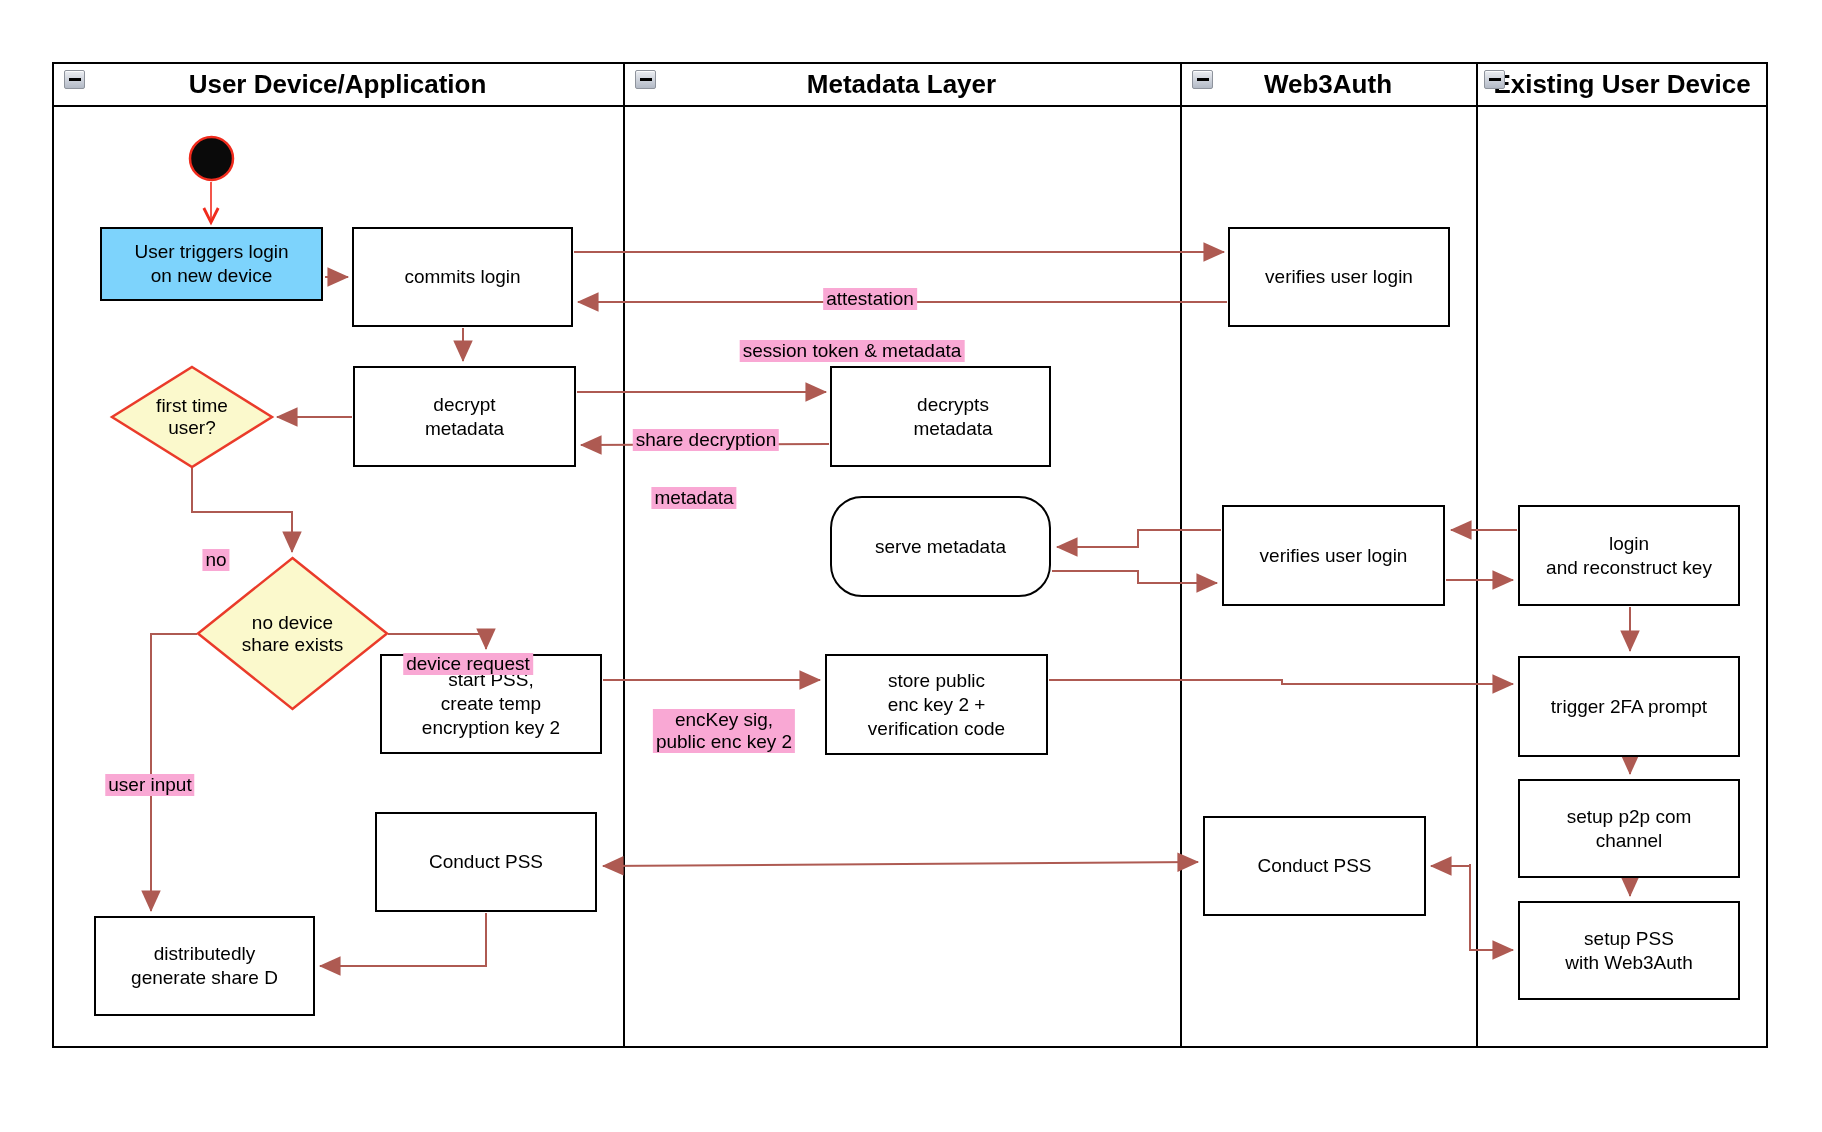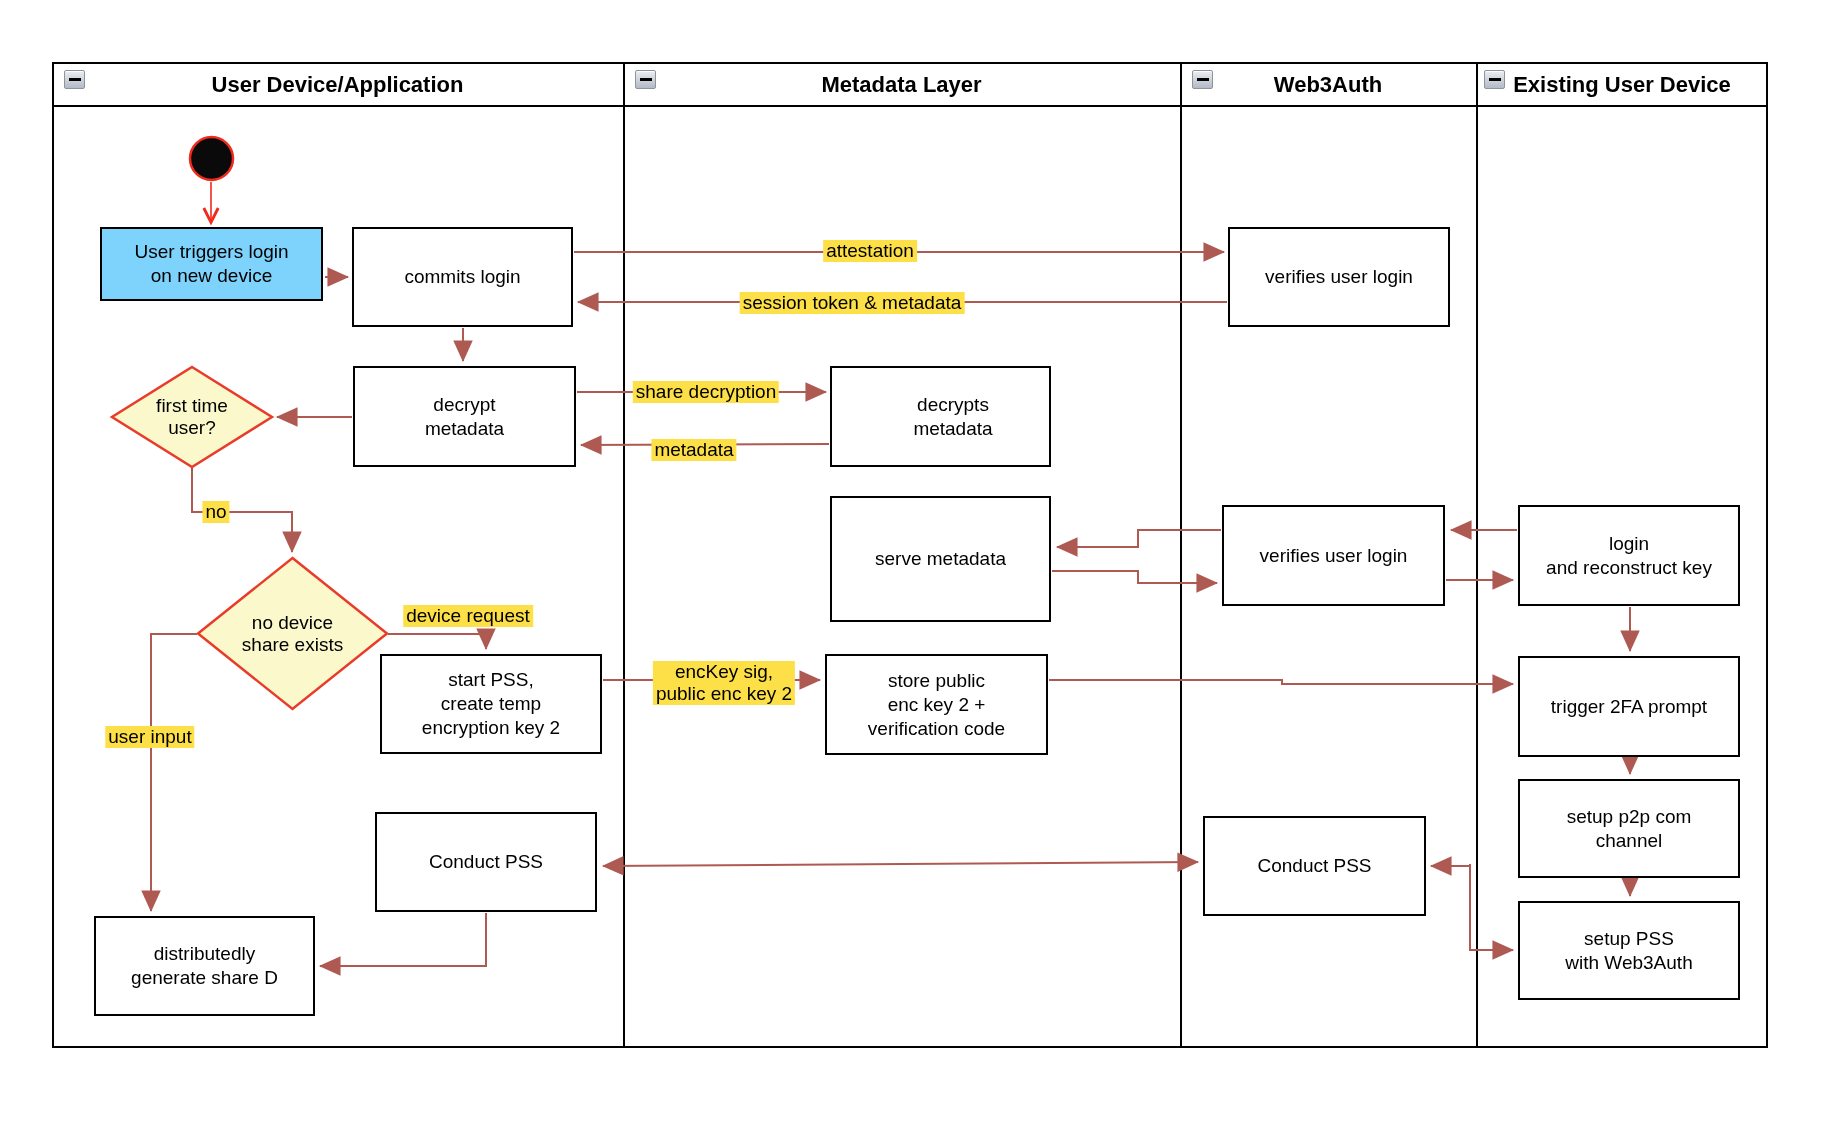--- a/index.html
+++ b/index.html
@@ -2,34 +2,34 @@
 <html><head>
 <meta charset="utf-8">
 <style>
   html,body{margin:0;padding:0;background:#fff;}
   .canvas{position:relative;width:1822px;height:1132px;background:#ffffff;overflow:hidden;
           font-family:"Liberation Sans",sans-serif;color:#000;}
   .frame{position:absolute;box-sizing:border-box;border:2px solid #000;background:transparent;}
   .vline{position:absolute;width:2px;background:#000;}
   .hline{position:absolute;height:2px;background:#000;}
   .lane-header{position:absolute;display:flex;align-items:center;justify-content:center;
-               font-weight:bold;font-size:22px;}
+               font-weight:bold;font-size:26px;}
   .collapse{position:absolute;top:8px;width:21px;height:19px;box-sizing:border-box;
             border:1px solid #8e939c;border-radius:2px;
             background:linear-gradient(180deg,#eceef2 0%,#ccd1da 55%,#b3bac6 100%);
             box-shadow:inset 0 1px 0 rgba(255,255,255,.8);
             display:flex;align-items:center;justify-content:center;}
   .collapse::after{content:"";width:12px;height:3px;background:#000;}
   svg.wires{position:absolute;left:0;top:0;pointer-events:none;}
   .node{position:absolute;box-sizing:border-box;border:2px solid #000;background:#fff;
         display:flex;align-items:center;justify-content:center;text-align:center;
         font-size:19px;line-height:24px;white-space:pre-line;}
   .dlabel,.elabel{position:absolute;transform:translate(-50%,-50%);font-size:19px;line-height:22px;
         text-align:center;white-space:pre-line;}
-  .elabel{background:#fde047;padding:0 3px;}
+  .elabel{background:#f9a8d4;padding:0 3px;margin-top:48px;}
 </style>
 </head>
 <body>
 
 <div class="canvas">
   <div class="frame" id="frame" style="left: 52px; top: 62px; width: 1716px; height: 986px;"></div>
   <div id="lane-layer">
       <div class="lane-header" style="left: 52px; top: 62px; width: 571px; height: 45px;">
         <div class="collapse" style="left: 12px;"></div>
         <span>User Device/Application</span>
@@ -97,21 +97,21 @@
       <div class="node" style="left: 100px; top: 227px; width: 223px; height: 74px; border-color: rgb(0, 0, 0); background: #7dd3fc;">User triggers login
 on new device</div>
       <div class="node" style="left: 352px; top: 227px; width: 221px; height: 100px; border-color: rgb(0, 0, 0); background: rgb(255, 255, 255);">commits login</div>
       <div class="node" style="left: 1228px; top: 227px; width: 222px; height: 100px; border-color: rgb(0, 0, 0); background: rgb(255, 255, 255);">verifies user login</div>
       <div class="node" style="left: 353px; top: 366px; width: 223px; height: 101px; border-color: rgb(0, 0, 0); background: rgb(255, 255, 255);">decrypt
 metadata</div>
       <div class="node" style="left: 830px; top: 366px; width: 221px; height: 101px; border-color: rgb(0, 0, 0); background: rgb(255, 255, 255); padding-left: 25px;">decrypts
 metadata</div>
       <div class="dlabel" style="left: 192px; top: 417px;">first time
 user?</div>
-      <div class="node" style="left: 830px; top: 496px; width: 221px; height: 126px; border-color: rgb(0, 0, 0); background: rgb(255, 255, 255);">serve metadata</div>
+      <div class="node" style="left: 830px; top: 496px; width: 221px; height: 101px; border-color: rgb(0, 0, 0); background: rgb(255, 255, 255); border-radius: 32px;">serve metadata</div>
       <div class="node" style="left: 1222px; top: 505px; width: 223px; height: 101px; border-color: rgb(0, 0, 0); background: rgb(255, 255, 255);">verifies user login</div>
       <div class="node" style="left: 1518px; top: 505px; width: 222px; height: 101px; border-color: rgb(0, 0, 0); background: rgb(255, 255, 255);">login
 and reconstruct key</div>
       <div class="dlabel" style="left: 292.5px; top: 633.5px;">no device
 share exists</div>
       <div class="node" style="left: 380px; top: 654px; width: 222px; height: 100px; border-color: rgb(0, 0, 0); background: rgb(255, 255, 255);">start PSS,
 create temp
 encryption key 2</div>
       <div class="node" style="left: 825px; top: 654px; width: 223px; height: 101px; border-color: rgb(0, 0, 0); background: rgb(255, 255, 255);">store public
 enc key 2 +

